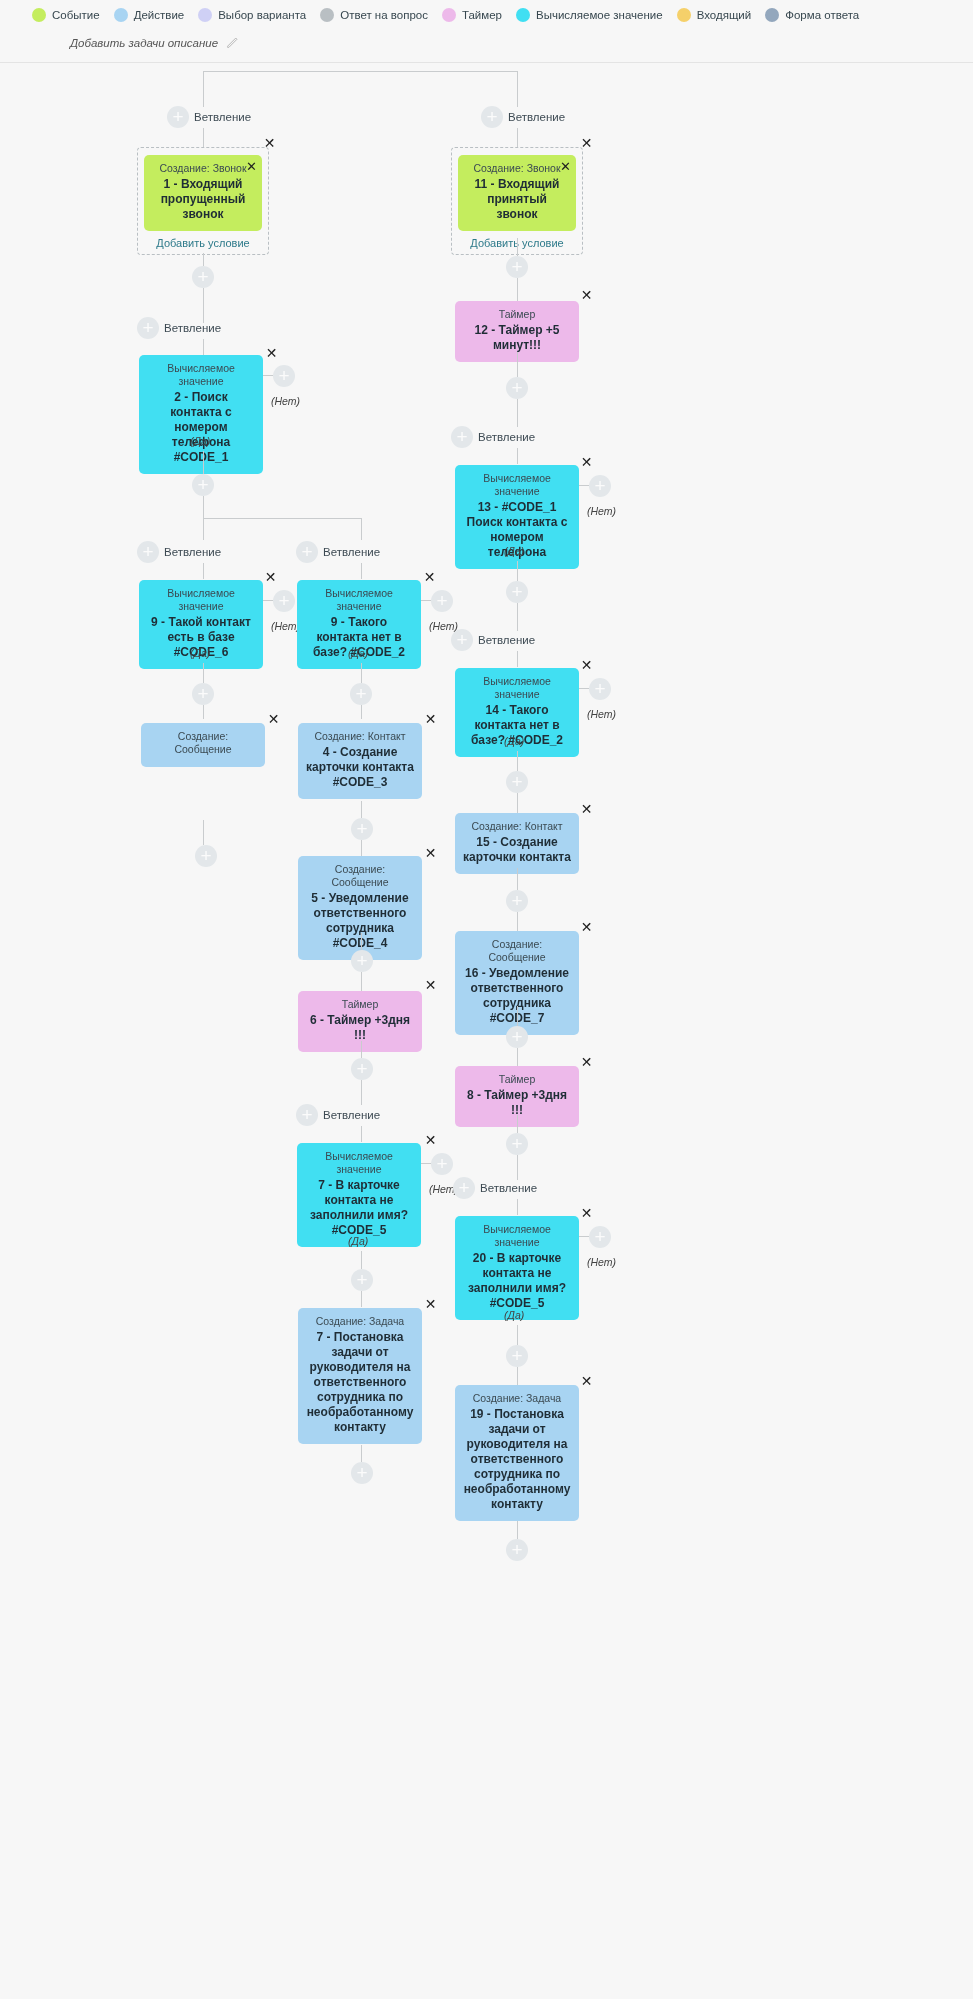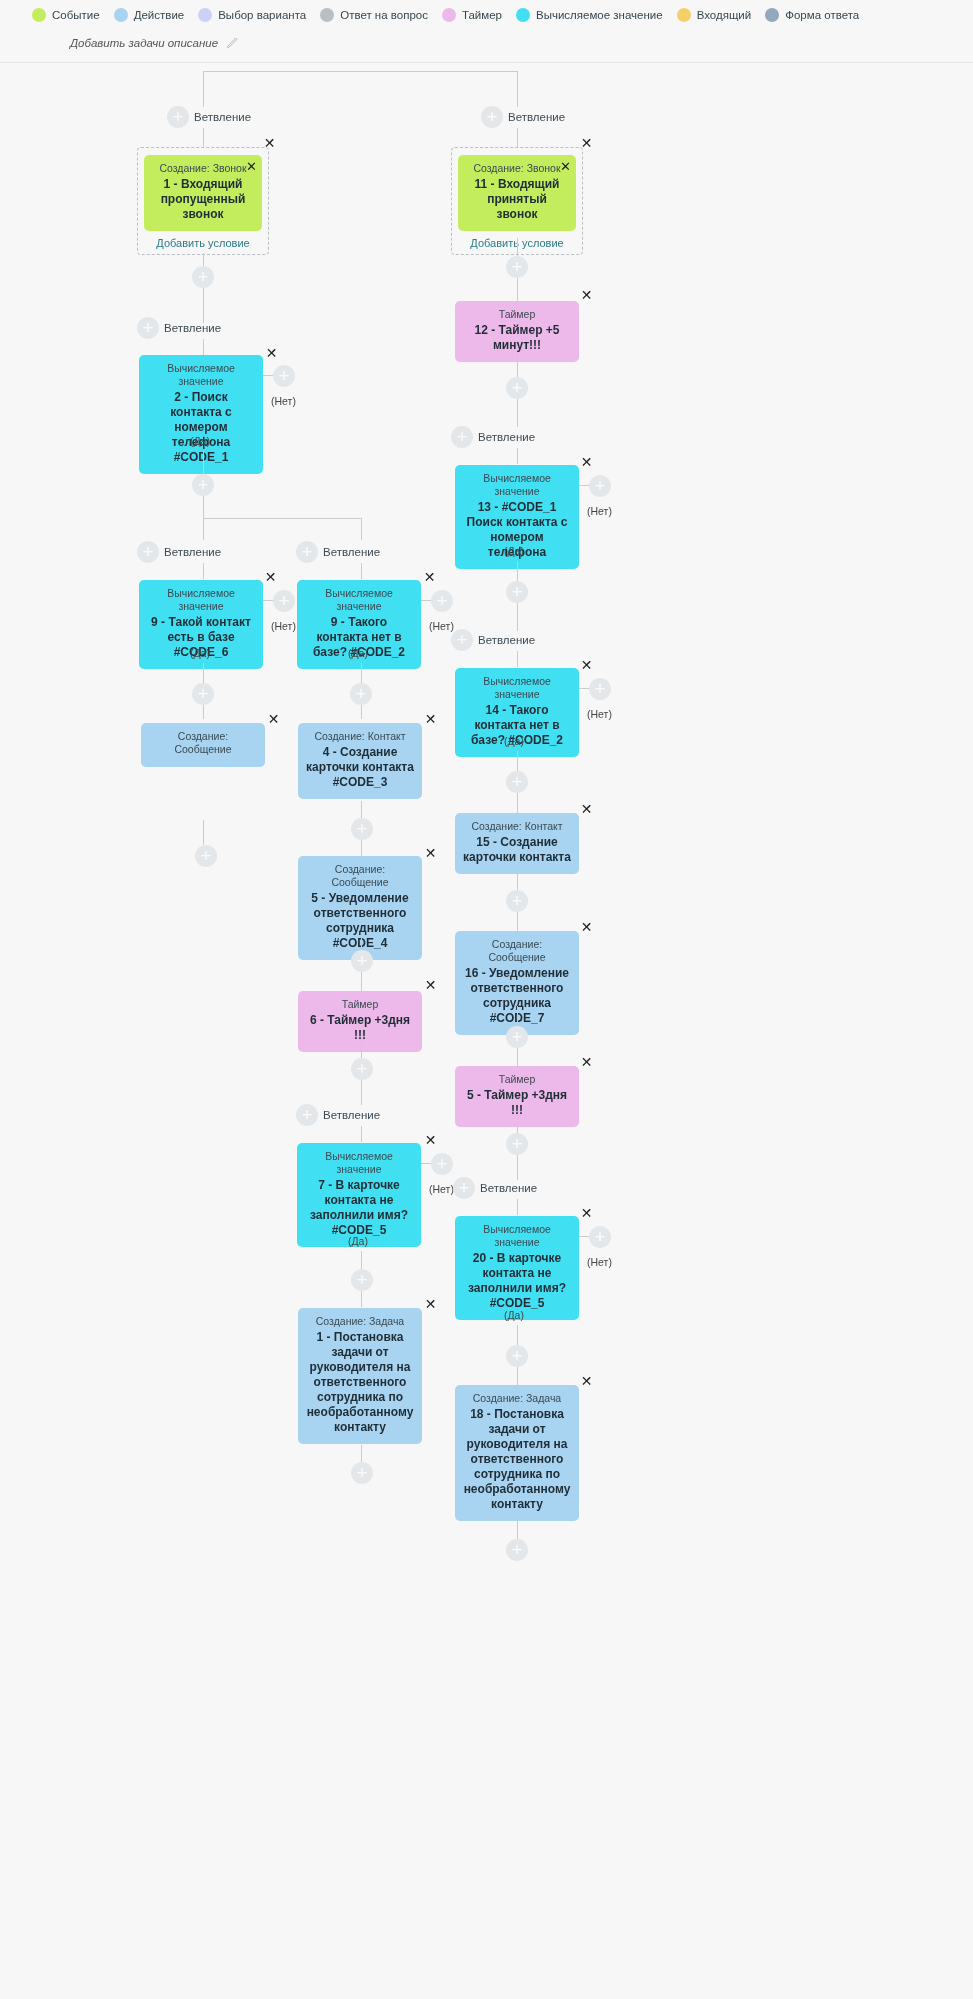--- a/index.html
+++ b/index.html
@@ -37,21 +37,21 @@
   .plus{
     position:absolute;width:22px;height:22px;border-radius:50%;
     background:#e3e7ea;display:flex;align-items:center;justify-content:center;
     color:#ffffff;font-size:17px;line-height:17px;font-weight:400;
     box-sizing:border-box;user-select:none;
   }
   .plus::before{content:"+";display:block;margin-top:-2px;color:#fbfbfb;font-size:19px;}
   .branch-label{position:absolute;font-size:11.5px;color:#3d4a53;white-space:nowrap;}
 
   
-  .yn{position:absolute;font-size:10.5px;color:#444;white-space:nowrap;}
+  .yn{position:absolute;font-size:10.5px;color:#444;white-space:nowrap;font-style:italic;}
 
   
   .close-x{
     position:absolute;width:13px;height:13px;color:#222;
     font-size:14px;line-height:13px;font-weight:bold;text-align:center;
     font-family:"DejaVu Sans",sans-serif;user-select:none;
   }
 
   
   .node{
@@ -243,21 +243,21 @@
   <div class="hline" style="left:421px;top:1100px;width:10px;"></div>
   <div class="plus" style="left:431px;top:1090px;"></div>
   <span class="yn" style="left:429px;top:1120px;">(Нет)</span>
   <span class="yn" style="left:348px;top:1172px;">(Да)</span>
   <div class="vline" style="left:361px;top:1188px;height:18px;"></div>
   <div class="plus" style="left:351px;top:1206px;"></div>
   <div class="vline" style="left:361px;top:1228px;height:16px;"></div>
   <span class="close-x" style="left:424px;top:1235px;">✕</span>
   <div class="node blue" style="left:298px;top:1245px;width:124px;">
     <div class="kind">Создание: Задача</div>
-    <div class="ttl">1 - Постановка задачи от руководителя на ответственного сотрудника по необработанному контакту</div>
+    <div class="ttl">7 - Постановка задачи от руководителя на ответственного сотрудника по необработанному контакту</div>
   </div>
   <div class="vline" style="left:361px;top:1382px;height:17px;"></div>
   <div class="plus" style="left:351px;top:1399px;"></div>
 
   <div class="plus" style="left:481px;top:43px;"></div>
   <span class="branch-label" style="left:508px;top:48px;">Ветвление</span>
   <div class="vline" style="left:517px;top:65px;height:19px;"></div>
 
   <span class="close-x" style="left:580px;top:74px;">✕</span>
   <div class="trigger-wrap" style="left:451px;top:84px;width:132px;">
@@ -332,21 +332,21 @@
     <div class="kind">Создание: Сообщение</div>
     <div class="ttl">16 - Уведомление ответственного сотрудника #CODE_7</div>
   </div>
   <div class="vline" style="left:517px;top:943px;height:20px;"></div>
   <div class="plus" style="left:506px;top:963px;"></div>
   <div class="vline" style="left:517px;top:985px;height:18px;"></div>
 
   <span class="close-x" style="left:580px;top:993px;">✕</span>
   <div class="node pink" style="left:455px;top:1003px;width:124px;">
     <div class="kind">Таймер</div>
-    <div class="ttl">5 - Таймер +3дня !!!</div>
+    <div class="ttl">8 - Таймер +3дня !!!</div>
   </div>
   <div class="vline" style="left:517px;top:1052px;height:18px;"></div>
   <div class="plus" style="left:506px;top:1070px;"></div>
   <div class="vline" style="left:517px;top:1092px;height:25px;"></div>
 
   <div class="plus" style="left:453px;top:1114px;"></div>
   <span class="branch-label" style="left:480px;top:1119px;">Ветвление</span>
   <div class="vline" style="left:517px;top:1136px;height:16px;"></div>
 
   <span class="close-x" style="left:580px;top:1144px;">✕</span>
@@ -359,18 +359,18 @@
   <span class="yn" style="left:587px;top:1193px;">(Нет)</span>
   <span class="yn" style="left:504px;top:1246px;">(Да)</span>
 
   <div class="vline" style="left:517px;top:1262px;height:20px;"></div>
   <div class="plus" style="left:506px;top:1282px;"></div>
   <div class="vline" style="left:517px;top:1304px;height:18px;"></div>
 
   <span class="close-x" style="left:580px;top:1312px;">✕</span>
   <div class="node blue" style="left:455px;top:1322px;width:124px;">
     <div class="kind">Создание: Задача</div>
-    <div class="ttl">18 - Постановка задачи от руководителя на ответственного сотрудника по необработанному контакту</div>
+    <div class="ttl">19 - Постановка задачи от руководителя на ответственного сотрудника по необработанному контакту</div>
   </div>
   <div class="vline" style="left:517px;top:1458px;height:18px;"></div>
   <div class="plus" style="left:506px;top:1476px;"></div>
 
 </div>
 
 </body></html>

